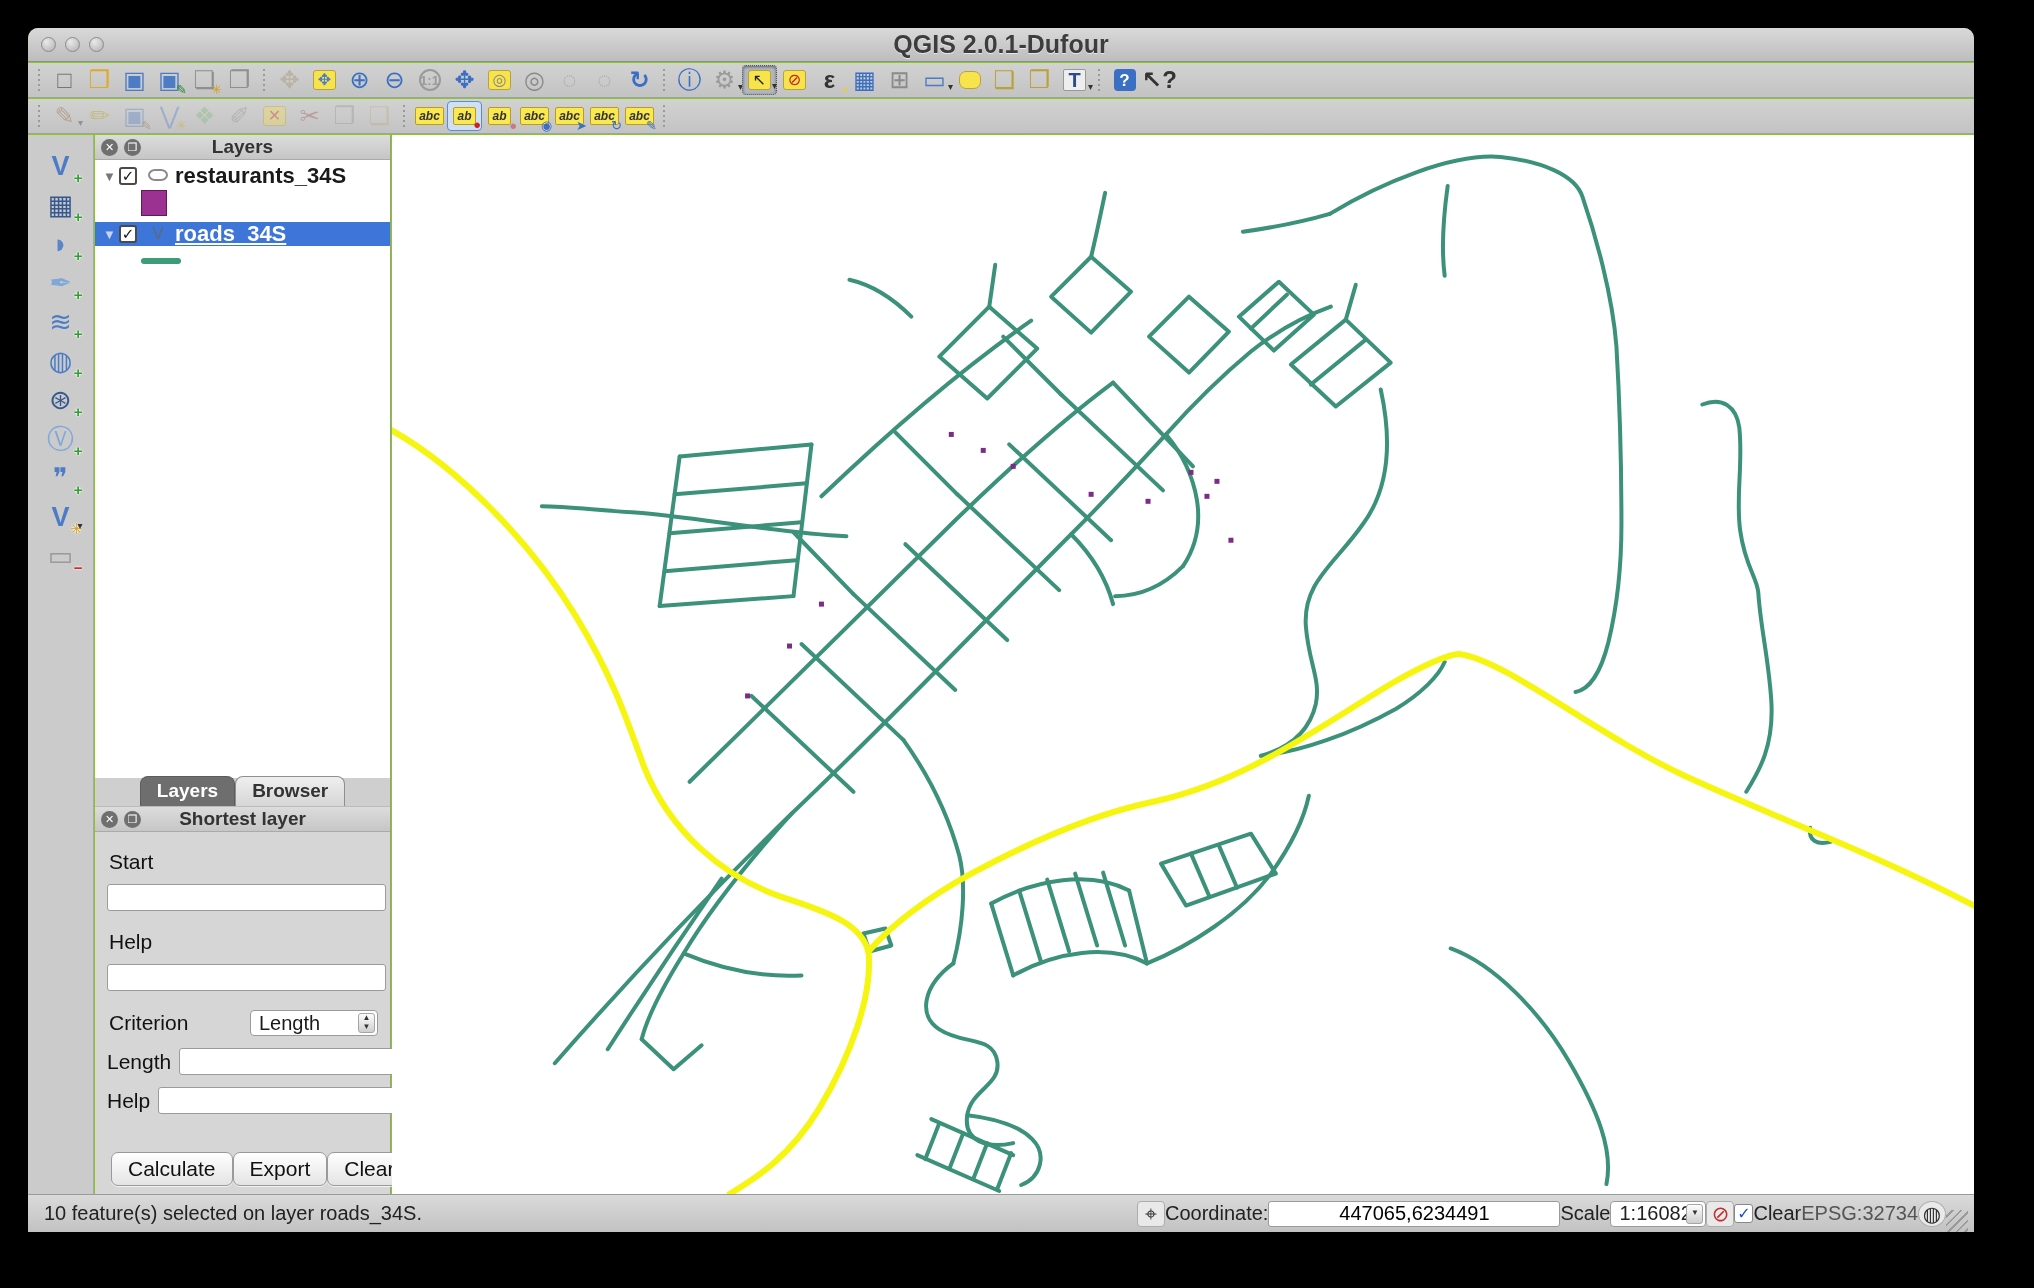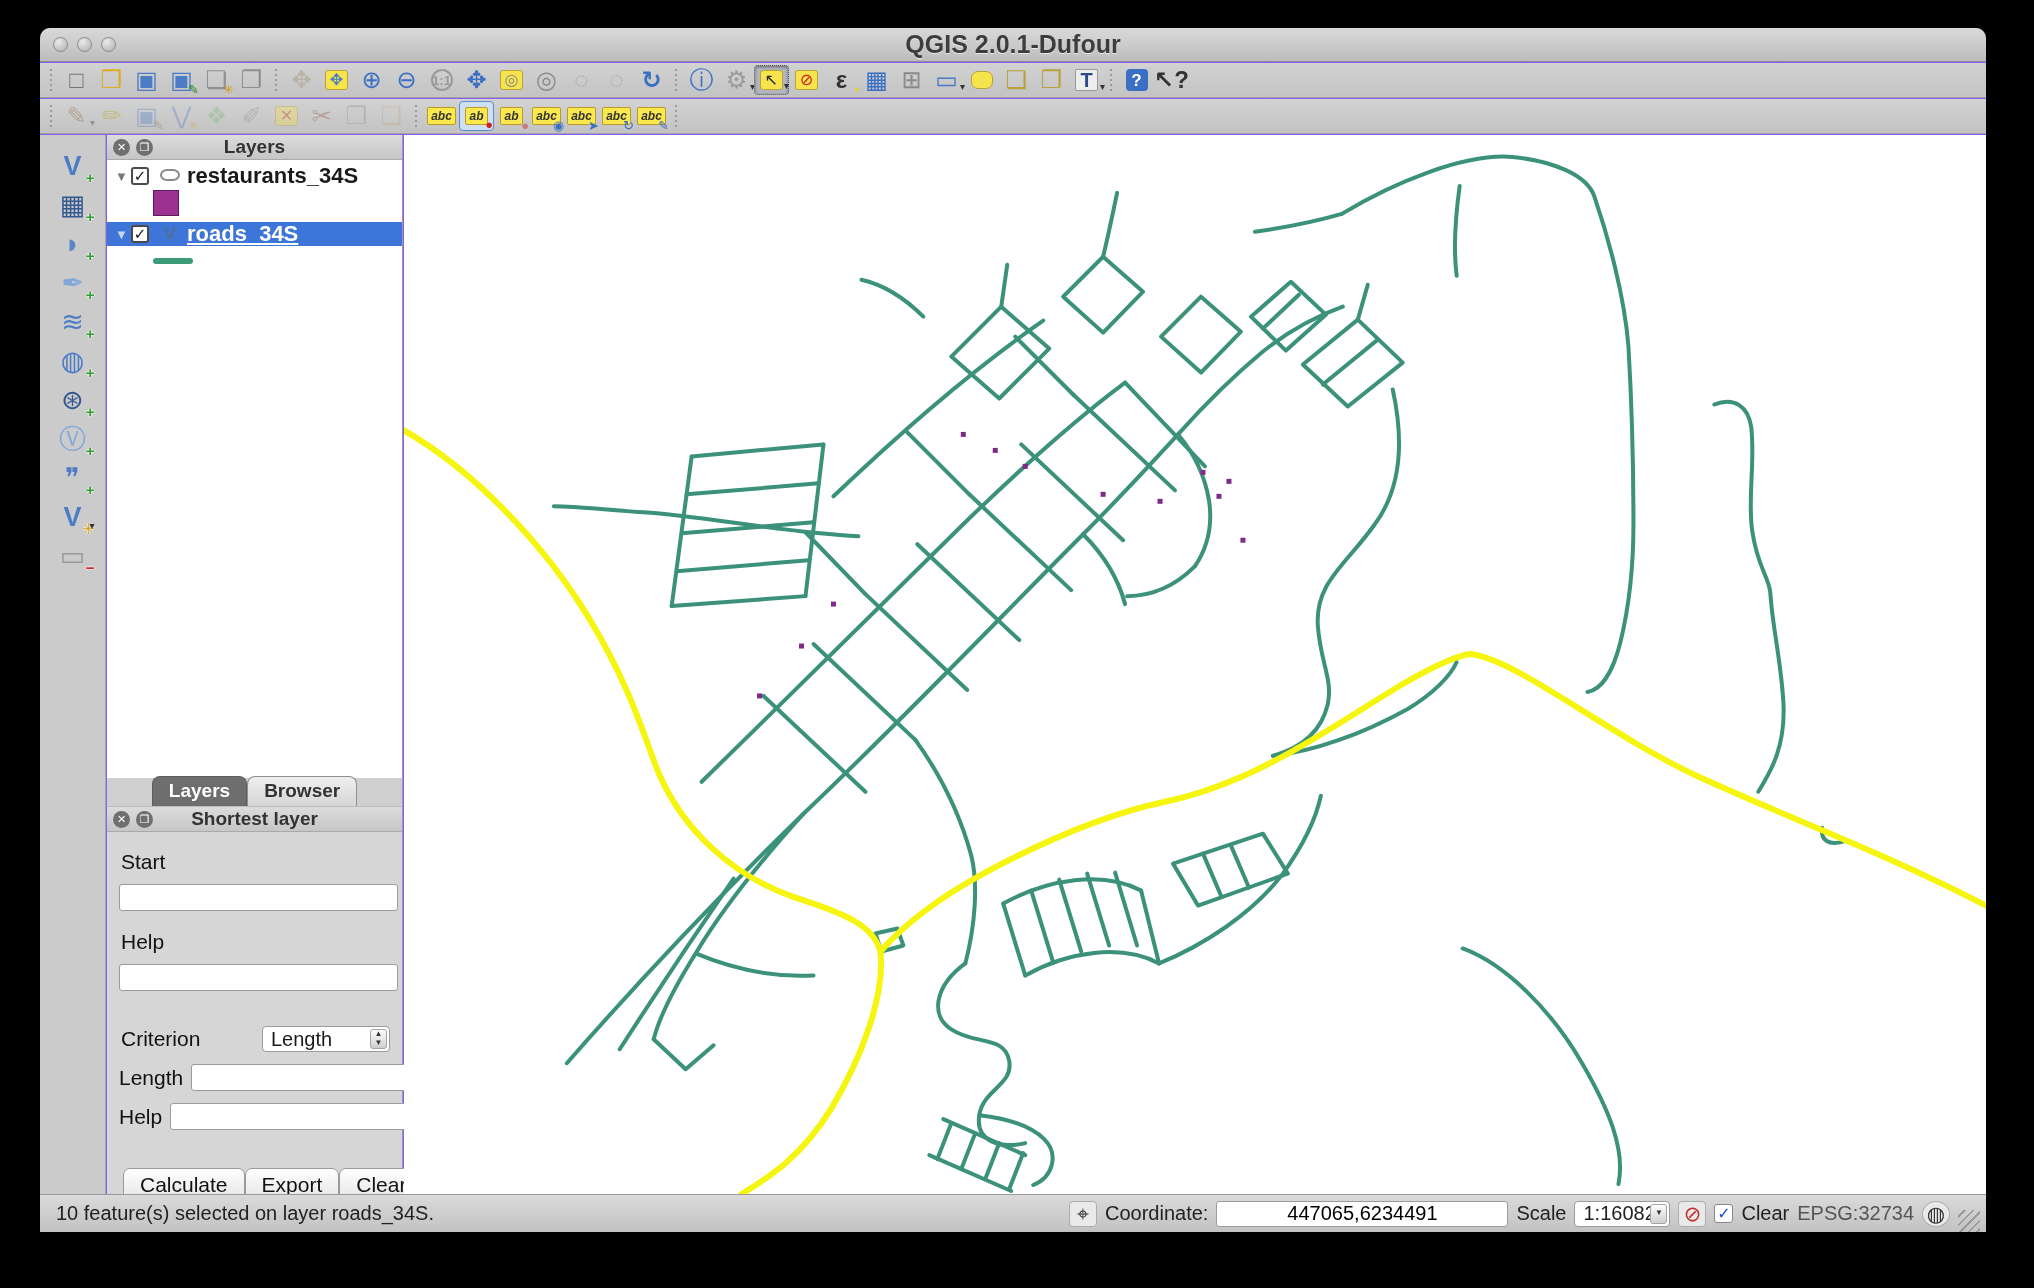--- a/index.html
+++ b/index.html
@@ -1,19 +1,19 @@
 <!DOCTYPE html>
 <html><head>
 <meta charset="utf-8">
 <style>
   html,body{margin:0;padding:0;background:#000;width:2034px;height:1288px;
     font-family:"Liberation Sans","DejaVu Sans",sans-serif;-webkit-font-smoothing:antialiased;}
   *{box-sizing:border-box;}
-  #window{position:absolute;left:40px;top:28px;width:1946px;height:1204px;
-    border-radius:10px 10px 0 0;overflow:hidden;background:#8b5cf6;box-shadow:0 0 30px rgba(0,0,0,.8);}
+  #window{position:absolute;left:28px;top:28px;width:1946px;height:1204px;
+    border-radius:10px 10px 0 0;overflow:hidden;background:#84cc16;box-shadow:0 0 30px rgba(0,0,0,.8);}
   
   #titlebar{position:absolute;left:0;top:0;right:0;height:34px;
     background:linear-gradient(#d9d9d9,#bdbdbd);border-bottom:1px solid #8e8e8e;
     display:flex;align-items:center;}
   .tl-btn{width:15px;height:15px;border-radius:50%;margin-left:9px;
     background:radial-gradient(circle at 35% 30%,#e9e9e9,#b0b0b0);border:1px solid #8a8a8a;}
   .tl-btn:first-child{margin-left:13px;}
   #title-text{position:absolute;left:0;right:0;text-align:center;font-size:25px;
     font-weight:bold;color:#3d3d3d;text-shadow:0 1px 0 rgba(255,255,255,.6);}
   
@@ -91,21 +91,21 @@
   #sp-body{position:absolute;left:0;right:0;top:25px;bottom:0;padding:10px 12px 0 12px;}
   .sp-label{font-size:21px;color:#111;margin:8px 0 6px 2px;}
   .sp-row{display:flex;align-items:center;gap:8px;}
   .sp-input{height:27px;background:#fff;border:1px solid #9b9b9b;border-radius:3px;
     flex:1;font-size:20px;padding:0 6px;font-family:inherit;}
   .xhair-btn{width:38px;height:34px;border:1px solid #939393;border-radius:5px;
     background:linear-gradient(#fdfdfd,#dcdcdc);display:flex;align-items:center;
     justify-content:center;position:relative;font-size:22px;color:#4a7ac8;flex:none;}
   .xhair-btn .dot{position:absolute;width:7px;height:7px;border-radius:50%;background:#d23b2f;
     left:50%;top:50%;transform:translate(-50%,-50%);}
-  .crit-row{display:flex;align-items:center;margin-top:32px;}
+  .crit-row{display:flex;align-items:center;margin-top:16px;}
   .crit-row .sp-label{flex:1;margin:0 0 0 2px;}
   .combo{width:128px;height:26px;border:1px solid #9b9b9b;border-radius:4px;background:#fff;
     display:flex;align-items:center;position:relative;font-size:20px;padding-left:8px;}
   .combo .arrows{position:absolute;right:2px;top:2px;bottom:2px;width:17px;border-radius:3px;
     background:linear-gradient(#fdfdfd,#cfcfcf);border:1px solid #a5a5a5;display:flex;
     flex-direction:column;align-items:center;justify-content:center;font-size:8px;color:#333;
     line-height:1.1;}
   .inline-row{display:flex;align-items:center;margin-top:12px;gap:8px;}
   .inline-row .sp-label{margin:0;flex:none;}
   .btn-row{display:flex;justify-content:space-between;margin-top:22px;padding:16px 4px;}
@@ -113,21 +113,21 @@
     font-size:21px;color:#111;padding:4px 16px;font-family:inherit;box-shadow:0 1px 0 rgba(255,255,255,.7);}
   #help-btn{margin-top:18px;width:calc(100% - 8px);margin-left:4px;display:flex;
     align-items:center;justify-content:center;gap:8px;}
   #help-btn .hicon{color:#d23b2f;font-size:19px;letter-spacing:-2px;}
   
   #map{position:absolute;left:364px;top:107px;right:0;bottom:38px;background:#fff;}
   #map svg{display:block;width:100%;height:100%;}
   
   #statusbar{position:absolute;left:0;right:0;bottom:0;height:38px;
     background:linear-gradient(#dadada,#c2c2c2);border-top:1px solid #9a9a9a;
-    display:flex;align-items:center;font-size:20px;color:#222;padding:0 6px 0 16px;gap:8px;}
+    display:flex;align-items:center;font-size:20px;color:#222;padding:0 6px 0 16px;}
   #status-message{flex:1;}
   .sicon{font-size:21px;color:#333;border:1px solid #adadad;border-radius:4px;background:#e9e9e9;
     width:28px;height:26px;display:flex;align-items:center;justify-content:center;}
   #coord-input{width:292px;height:26px;border:1px solid #9b9b9b;border-radius:3px;
     background:#fff;font-size:20px;text-align:center;font-family:inherit;}
   #scale-combo{width:96px;height:26px;}
   .statchk{width:19px;height:19px;border:1px solid #888;border-radius:3px;background:#fff;
     color:#1a4fd1;font-size:16px;font-weight:bold;display:flex;align-items:center;
     justify-content:center;}
   #crs-text{color:#555;}

